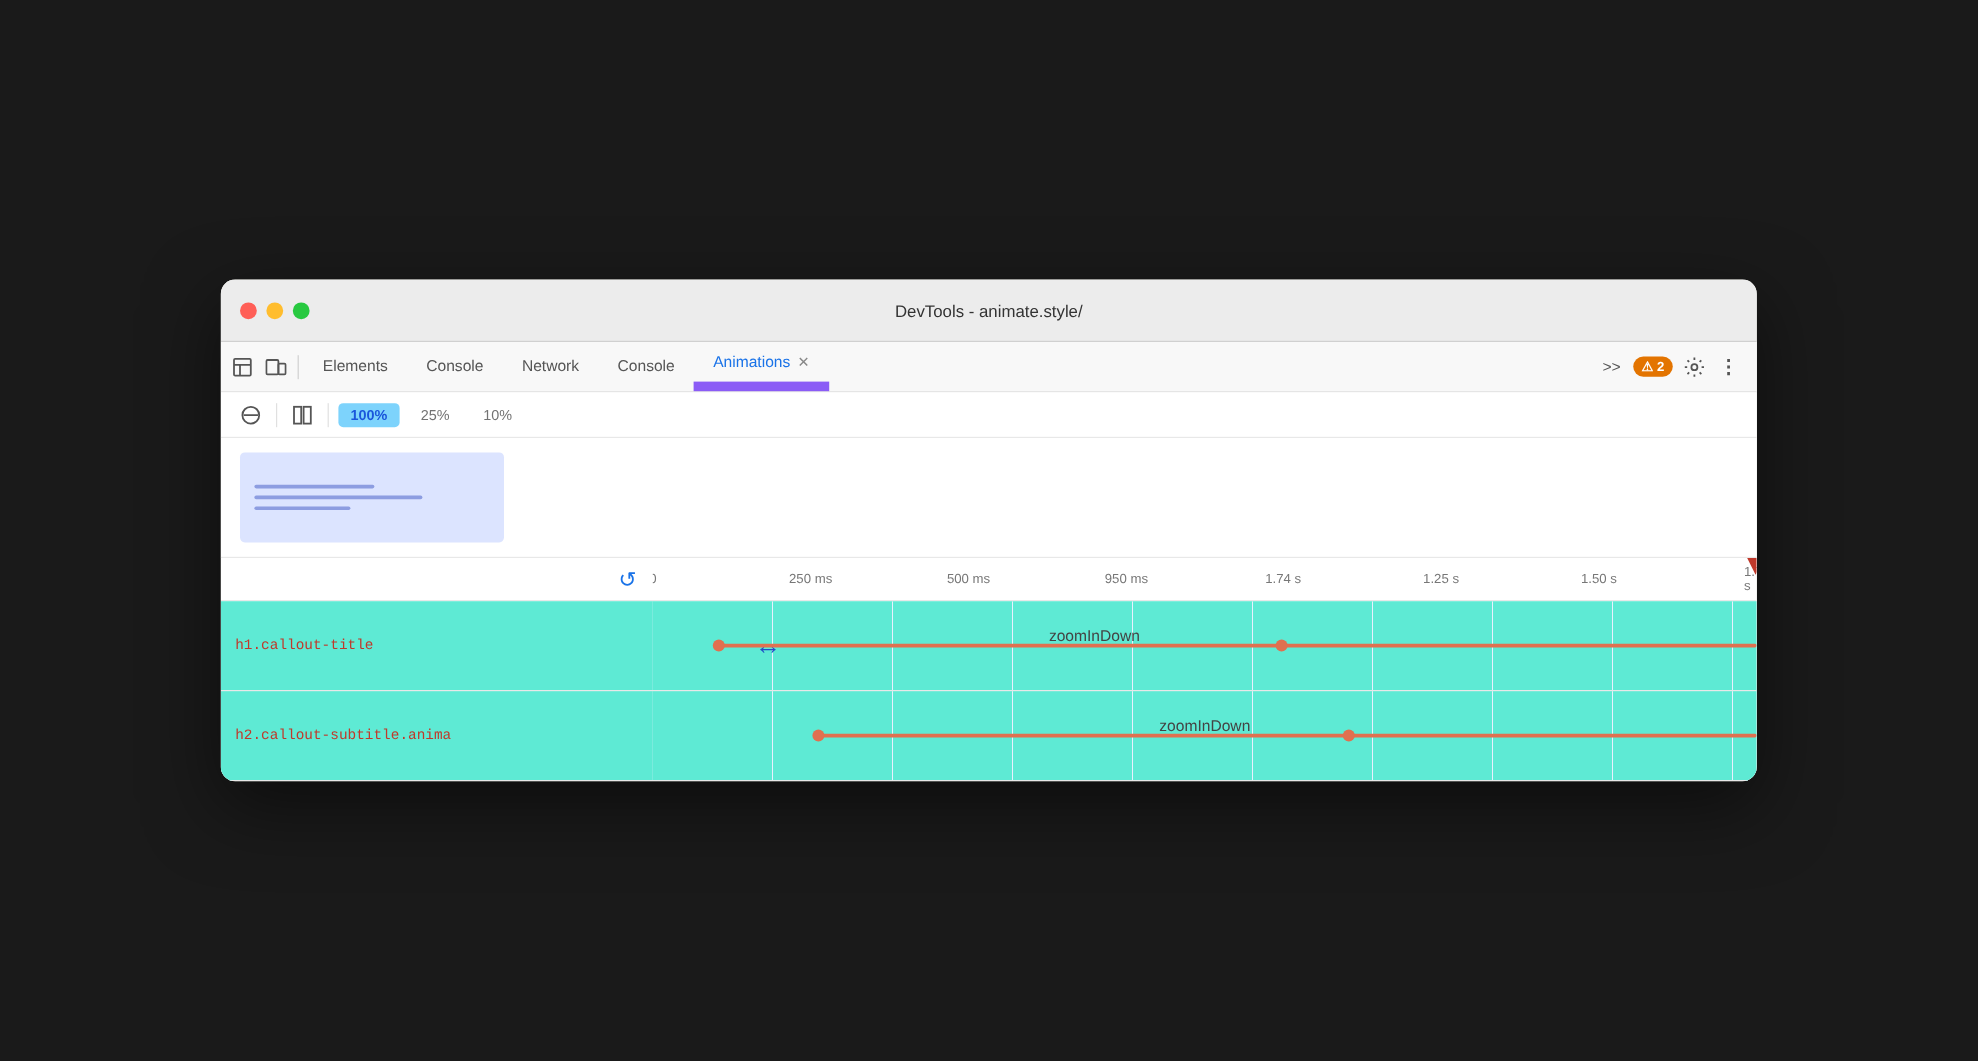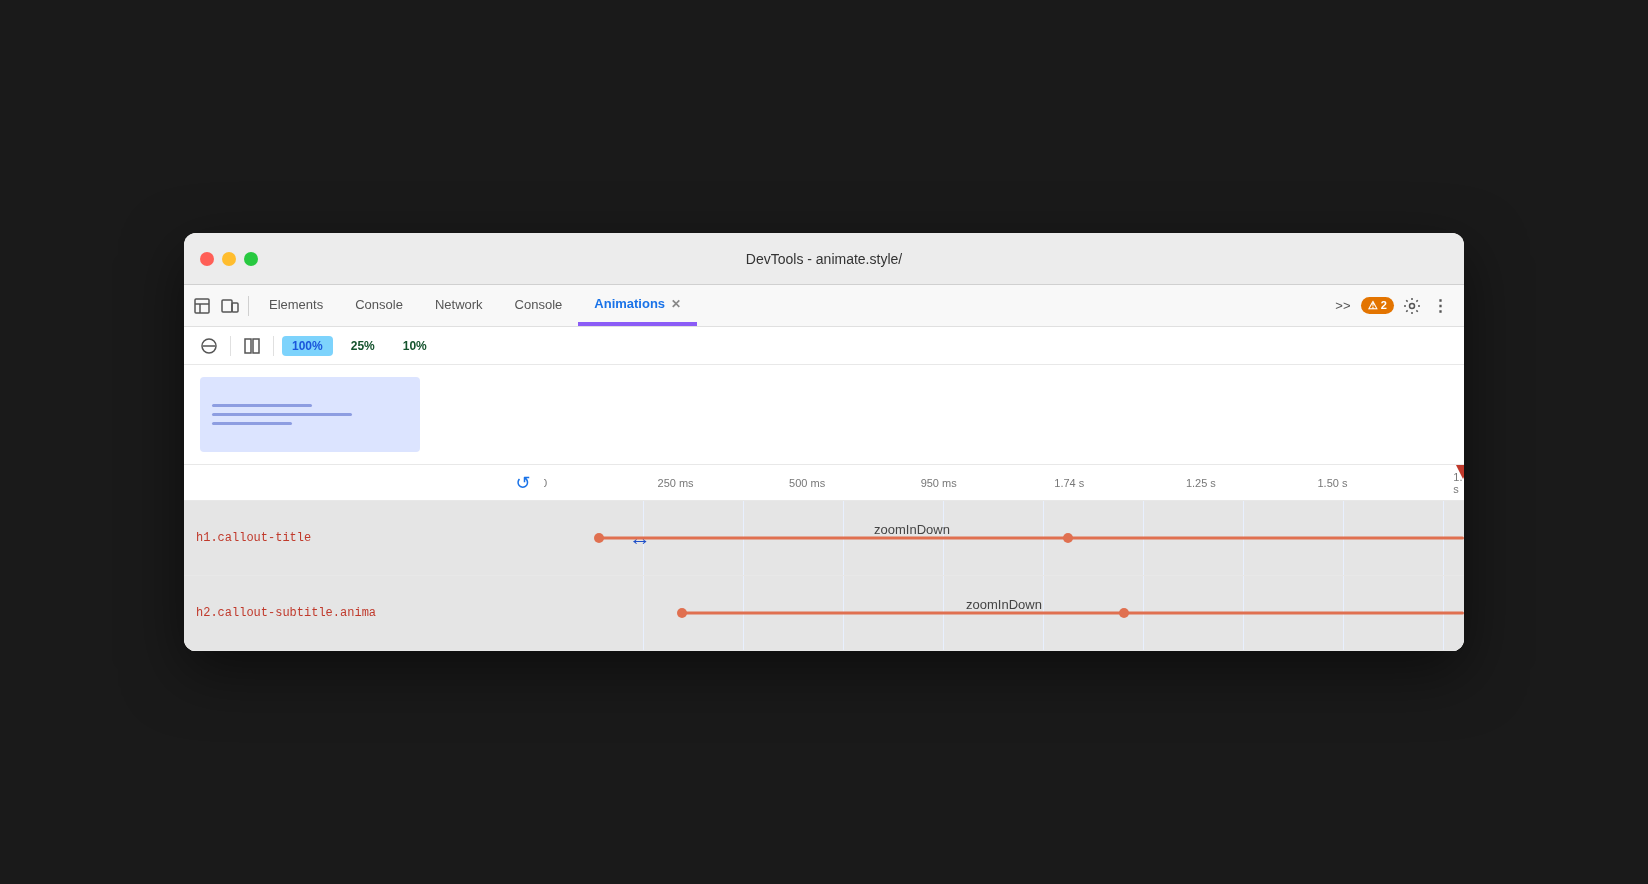--- a/index.html
+++ b/index.html
@@ -84,22 +84,22 @@
       padding: 0 16px;
       font-size: 13px;
       color: #555;
       cursor: pointer;
       border-bottom: 2px solid transparent;
       white-space: nowrap;
       height: 100%;
     }
     .tab.active {
       color: #1a73e8;
-      border-bottom: 4px solid #8b5cf6;
-      font-weight: 700;
+      border-bottom: 8px solid #8b5cf6;
+      font-weight: 400;
     }
     .tab-close {
       margin-left: 6px;
       font-size: 12px;
       color: #888;
       cursor: pointer;
     }
     .tab-bar-right {
       display: flex;
       align-items: center;
@@ -178,22 +178,21 @@
       height: 20px;
       background: #e0e0e0;
     }
     .speed-btn {
       padding: 3px 10px;
       border-radius: 4px;
       font-size: 12px;
       cursor: pointer;
       border: none;
       background: transparent;
-      color: #14532d;
-      font-weight: bold;
+      color: #737373;
     }
     .speed-btn.active {
       background: #7dd3fc;
       color: #1a56db;
       font-weight: 600;
     }
 
     
     .preview-area {
       height: 100px;
@@ -271,21 +270,21 @@
       color: #777;
       transform: translateX(-50%);
       top: 50%;
       transform: translate(-50%, -50%);
     }
 
     
     .anim-rows {
       flex: 1;
       overflow-y: auto;
-      background: #e5e5e5;
+      background: #5eead4;
       position: relative;
     }
     .anim-row {
       display: flex;
       align-items: center;
       height: 75px;
       border-bottom: 1px solid #e8e8e8;
       position: relative;
     }
     .anim-row-label {

